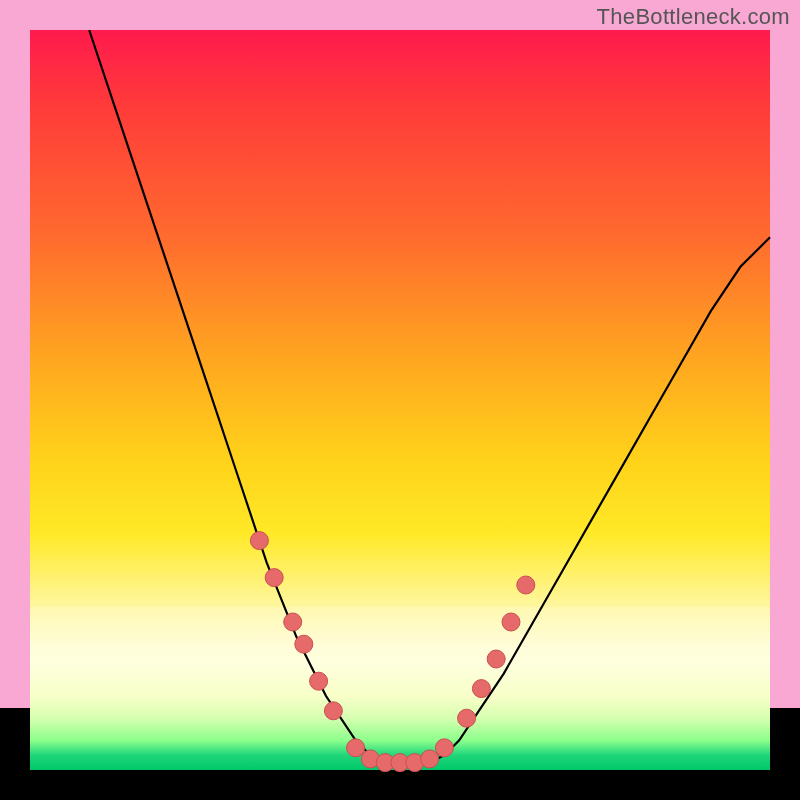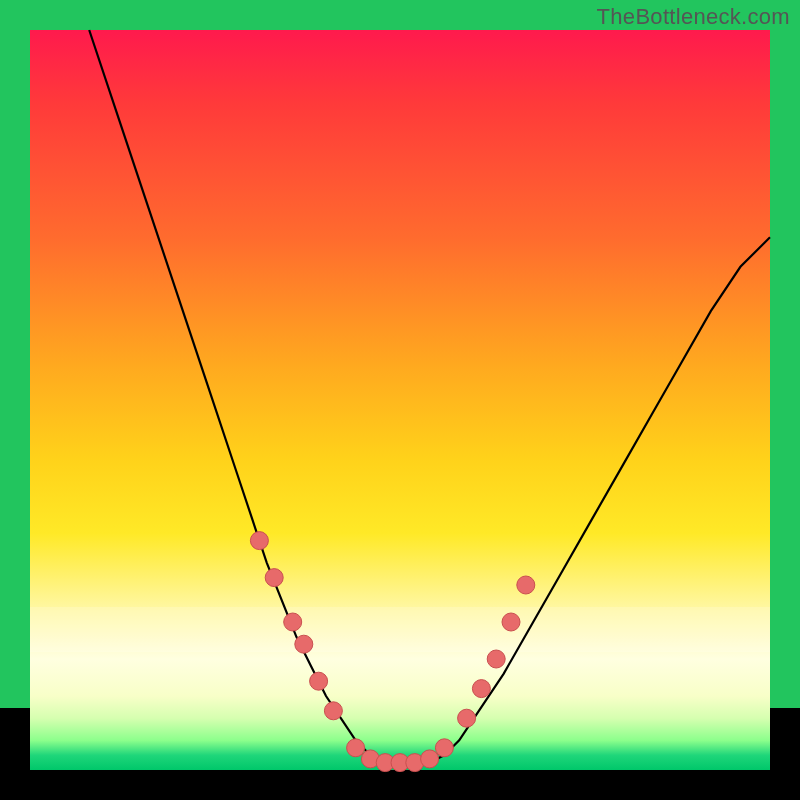--- a/index.html
+++ b/index.html
@@ -10,21 +10,21 @@
     background: #000;
     overflow: hidden;
     font-family: Arial, Helvetica, sans-serif;
   }
   .frame {
     position: absolute;
     left: 0;
     top: 0;
     width: 800px;
     height: 708px;
-    background: #22c55e;
+    background: #f9a8d4;
   }
   .plot-area {
     position: absolute;
     left: 30px;
     top: 30px;
     width: 740px;
     height: 740px;
     
     background: linear-gradient(
       to bottom,

